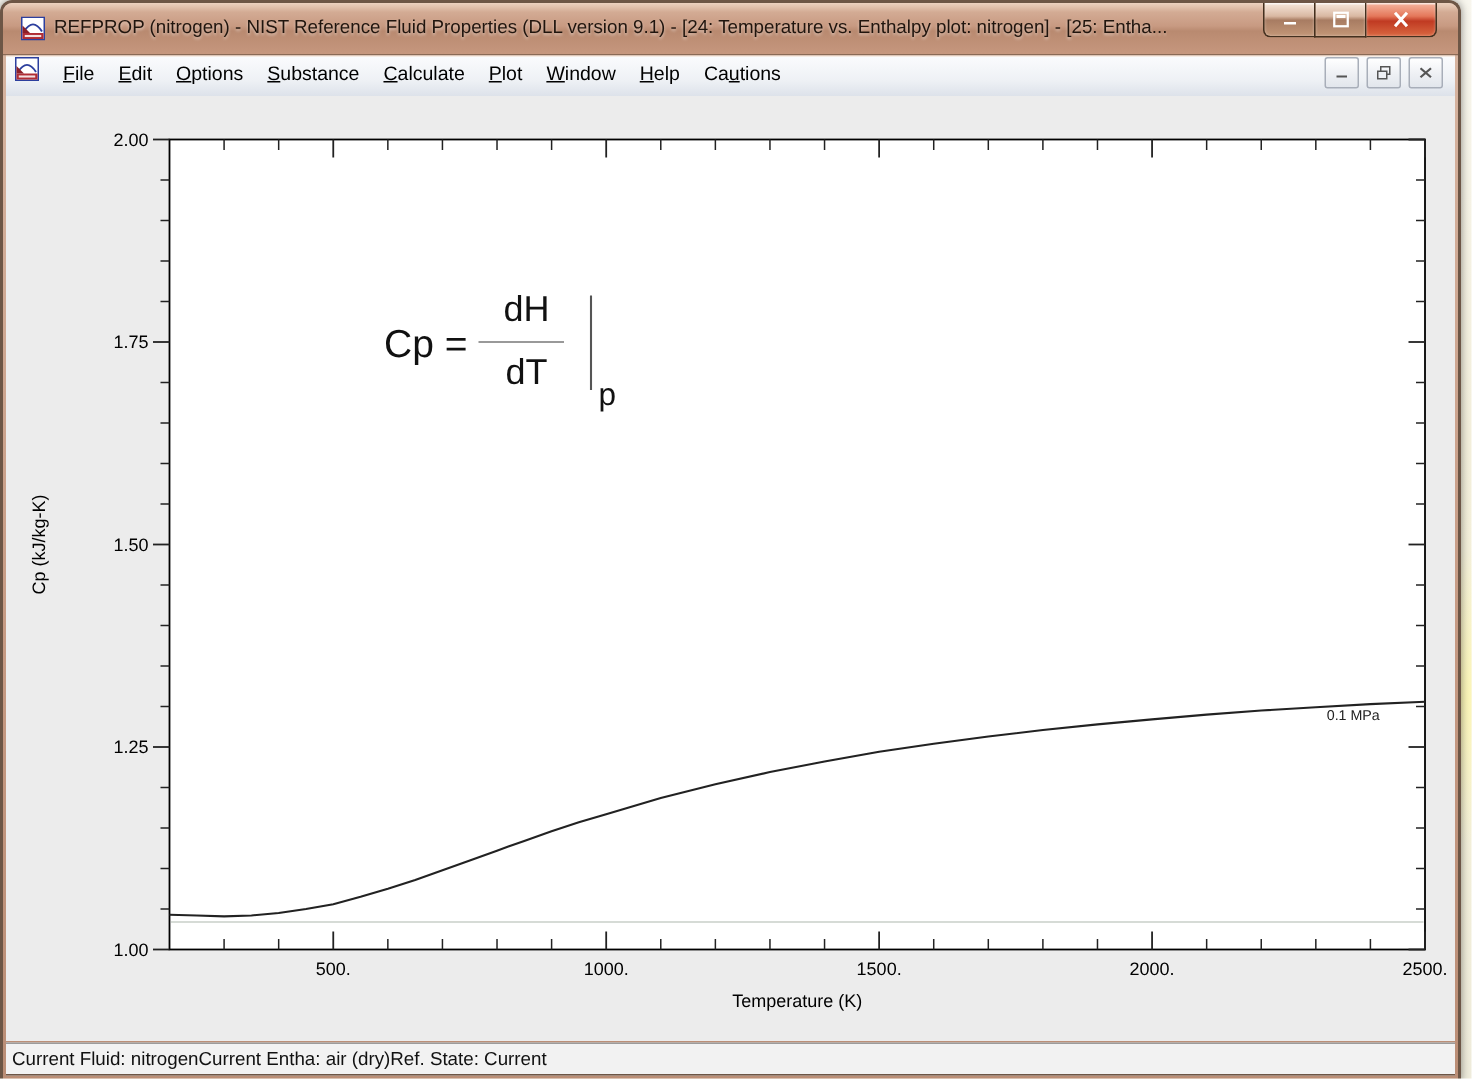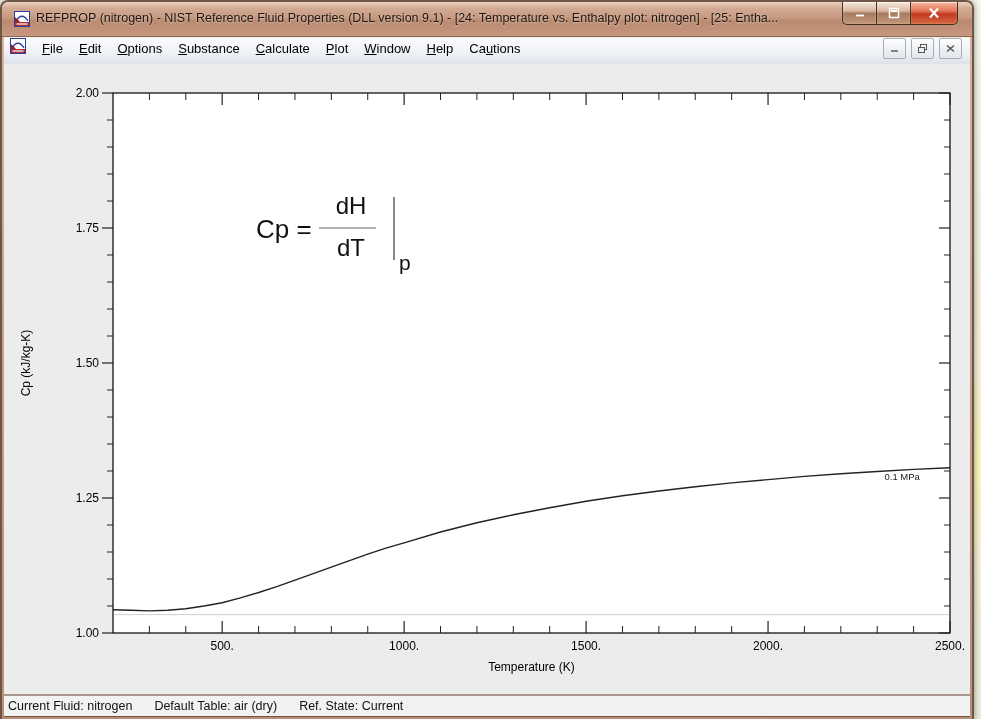--- a/index.html
+++ b/index.html
@@ -42,21 +42,21 @@
   .mdi-buttons{margin-left:auto;margin-right:8px;display:flex;gap:5px;}
   .mdi-btn{width:21px;height:19px;border:1px solid #a8aeb9;border-radius:2px;
     background:linear-gradient(180deg,#ffffff 0%,#eef0f4 55%,#e2e6ec 100%);
     display:flex;align-items:center;justify-content:center;}
   
   .client{position:absolute;left:2px;top:62px;width:966px;height:630px;background:#ececec;}
   .plot-svg{position:absolute;left:0;top:0;}
   
   .statusbar{position:absolute;left:2px;right:2px;top:693px;height:22px;
     background:#f2f2f2;border-top:1px solid #9b9b9b;border-bottom:1px solid #6d5646;
-    display:flex;gap:22px;align-items:flex-start;padding:3px 0 0 4px;box-sizing:border-box;
+    display:flex;align-items:flex-start;padding:3px 0 0 4px;box-sizing:border-box;
     font-size:12.5px;color:#111;white-space:nowrap;overflow:hidden;}
 </style>
 </head>
 <body>
 
 <div id="screen">
   <div class="window">
 
     <div class="titlebar">
       <svg class="titlebar-icon" viewBox="0 0 16 16">
@@ -238,18 +238,18 @@
             <line x1="315" y1="164" x2="372" y2="164" stroke="#999" stroke-width="1.4"></line>
             <text x="347" y="192" font-size="24" fill="#111" text-anchor="middle">dT</text>
             <line x1="390" y1="133" x2="390" y2="196" stroke="#555" stroke-width="1.4"></line>
             <text x="395" y="206" font-size="21" fill="#111">p</text>
           </g>
         </svg>
     </div>
 
     <div class="statusbar">
       <span>Current Fluid: nitrogen</span>
-      <span>Default Table: air (dry)</span>
+      <span>Current Entha: air (dry)</span>
       <span>Ref. State: Current</span>
     </div>
 
   </div>
 </div>
 
 </body></html>

